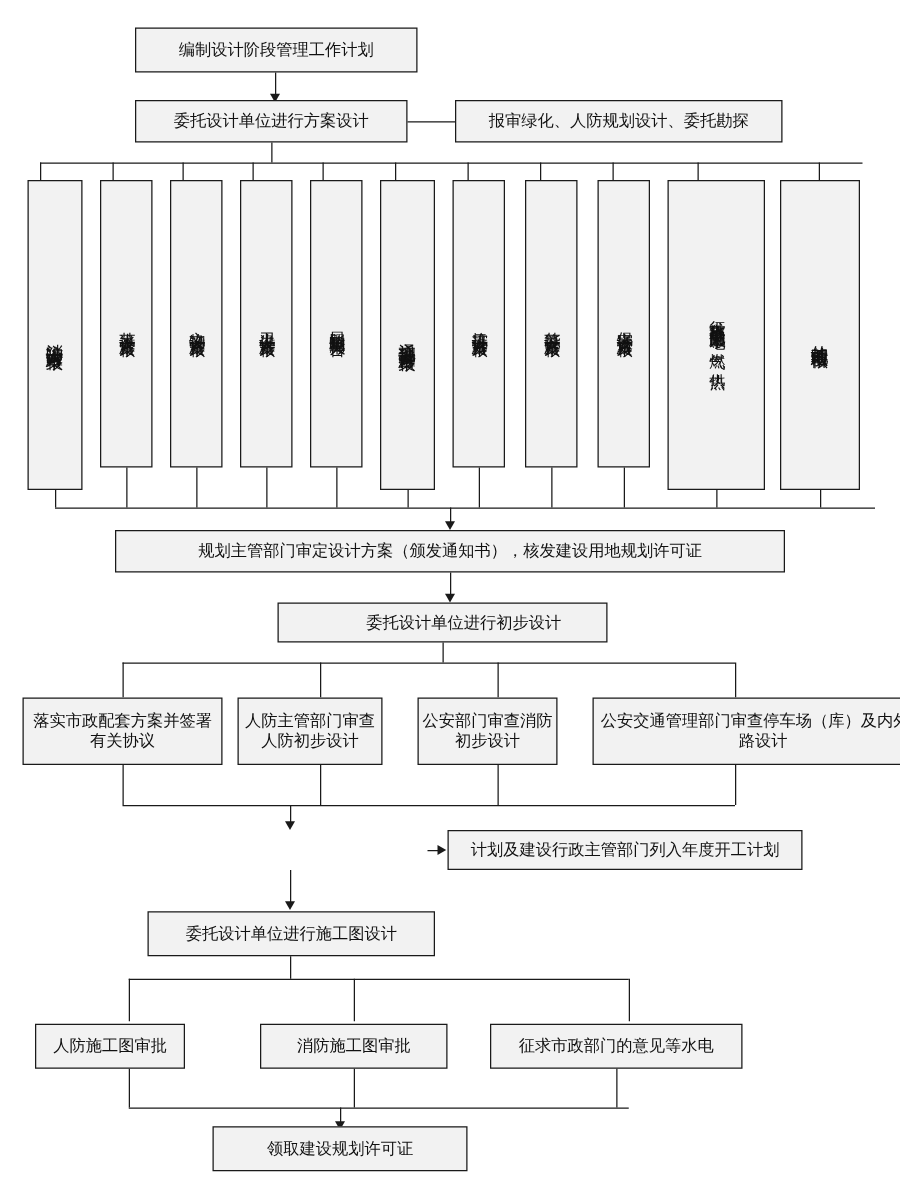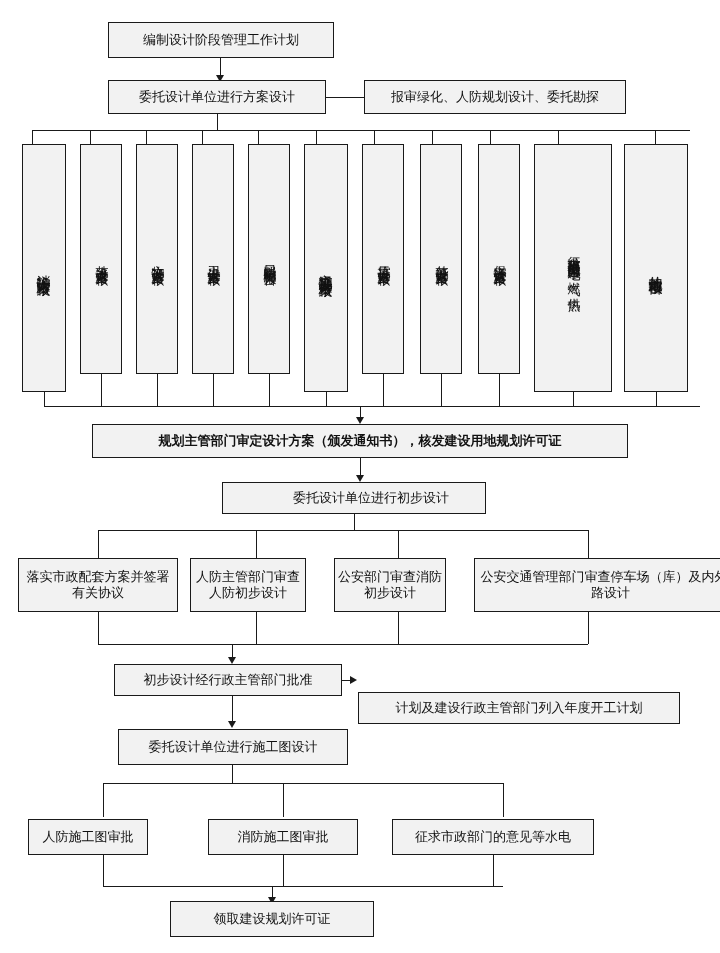--- a/index.html
+++ b/index.html
@@ -145,21 +145,21 @@
   <div class="ln v" style="left:269px; top:374px; height:32px;"></div>
   <div class="ln v" style="left:326px; top:392px; height:14px;"></div>
   <div class="ln v" style="left:383px; top:374px; height:32px;"></div>
   <div class="ln v" style="left:441px; top:374px; height:32px;"></div>
   <div class="ln v" style="left:499px; top:374px; height:32px;"></div>
   <div class="ln v" style="left:573px; top:392px; height:14px;"></div>
   <div class="ln v" style="left:656px; top:392px; height:14px;"></div>
   <div class="ln v" style="left:360px; top:406px; height:14px;"></div>
   <div class="arrow" style="left:356px; top:417px;"></div>
 
-  <div class="node" style="left:92px; top:424px; width:536px; height:34px;font-weight:bold;">
+  <div class="node" style="left:92px; top:424px; width:536px; height:34px;">
     <span class="label">规划主管部门审定设计方案（颁发通知书），核发建设用地规划许可证</span>
   </div>
 
   <div class="ln v" style="left:360px; top:458px; height:20px;"></div>
   <div class="arrow" style="left:356px; top:475px;"></div>
 
   <div class="node" style="left:222px; top:482px; width:264px; height:32px;padding-left:36px;">
     <span class="label">委托设计单位进行初步设计</span>
   </div>
 
@@ -184,24 +184,21 @@
   </div>
 
   <div class="ln h" style="left:98px; top:644px; width:490px;"></div>
   <div class="ln v" style="left:98px; top:612px; height:32px;"></div>
   <div class="ln v" style="left:256px; top:612px; height:32px;"></div>
   <div class="ln v" style="left:398px; top:612px; height:32px;"></div>
   <div class="ln v" style="left:588px; top:612px; height:32px;"></div>
   <div class="ln v" style="left:232px; top:644px; height:16px;"></div>
   <div class="arrow" style="left:228px; top:657px;"></div>
 
-  <div class="node" style="left:114px; top:664px; width:228px; height:32px;">
-    <span class="label">初步设计经行政主管部门批准</span>
-  </div>
-  <div class="node" style="left:358px; top:692px; width:322px; height:32px;">
+  <div class="node" style="left:358px; top:664px; width:284px; height:32px;">
     <span class="label">计划及建设行政主管部门列入年度开工计划</span>
   </div>
   <div class="ln h" style="left:342px; top:680px; width:10px;"></div>
   <div class="arrow right" style="left:350px; top:676px;"></div>
 
   <div class="ln v" style="left:232px; top:696px; height:28px;"></div>
   <div class="arrow" style="left:228px; top:721px;"></div>
 
   <div class="node" style="left:118px; top:729px; width:230px; height:36px;">
     <span class="label">委托设计单位进行施工图设计</span>

